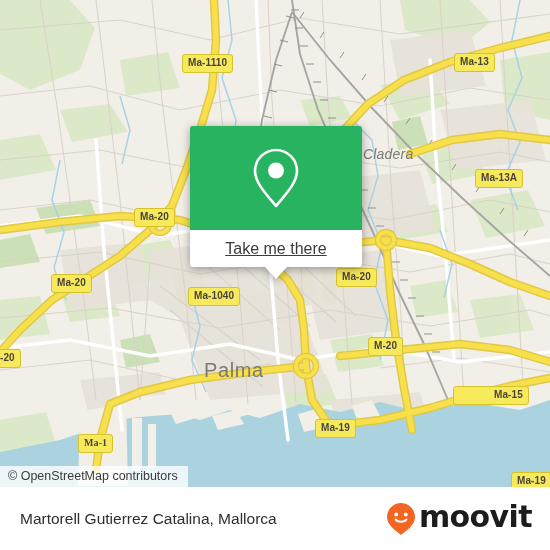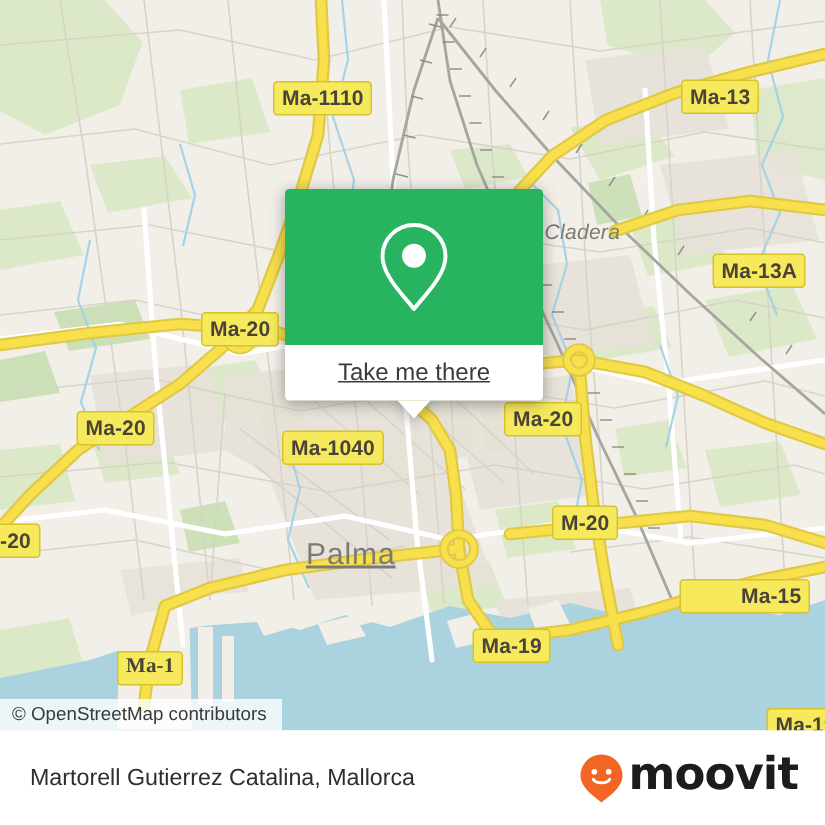--- a/index.html
+++ b/index.html
@@ -37,40 +37,39 @@
   }
 
   
   .shield {
     position: absolute;
     background: #f7e95c;
     border: 1.5px solid #d6c32b;
     border-radius: 3px;
     color: #4a4438;
     font-family: "Liberation Sans", sans-serif;
-    font-size: 14px;
+    font-size: 10px;
     font-weight: bold;
     line-height: 1;
     padding: 3px 5px 4px 5px;
     white-space: nowrap;
     letter-spacing: .1px;
     box-sizing: border-box;
   }
 
   
   .place-label {
     position: absolute;
     color: #7b7b76;
     white-space: nowrap;
     font-family: "Liberation Sans", sans-serif;
   }
   .place-city {
     font-size: 20px;
     letter-spacing: .6px;
-    text-decoration: underline;
   }
   .place-sub {
     font-size: 14px;
     font-style: italic;
     letter-spacing: .2px;
   }
 
   
   #popup {
     position: absolute;

